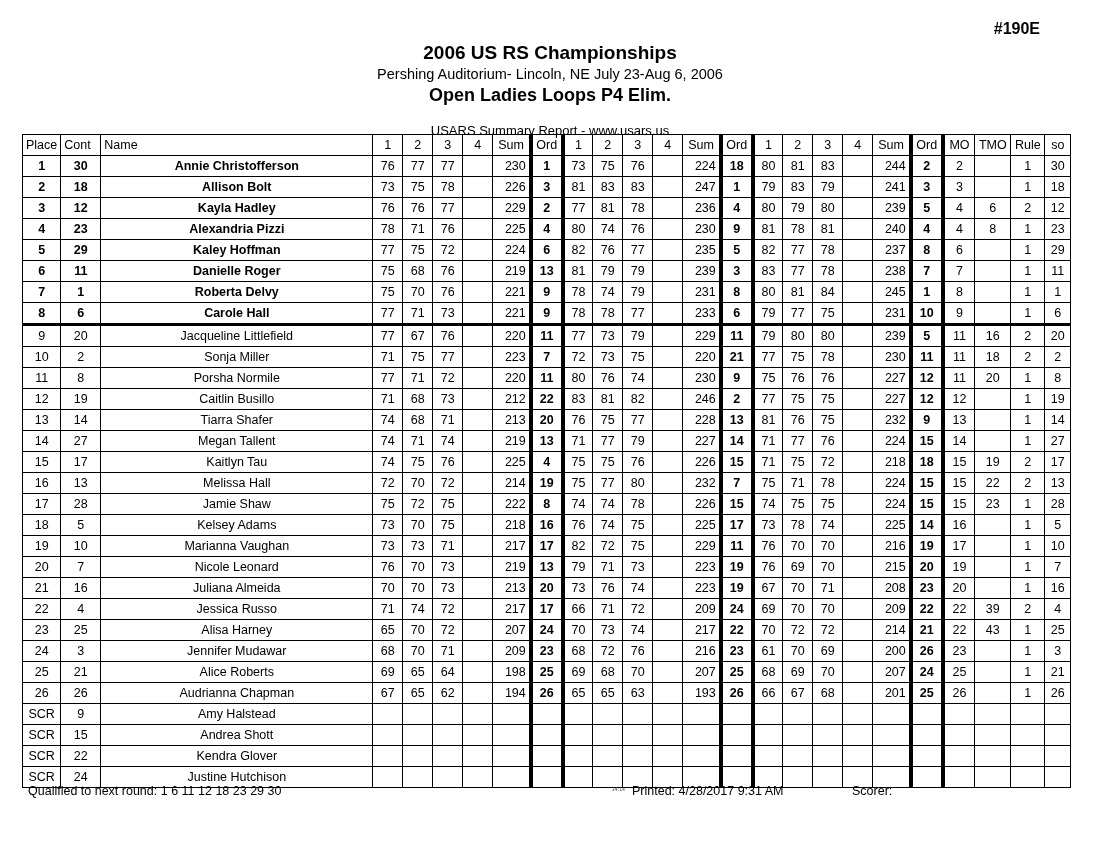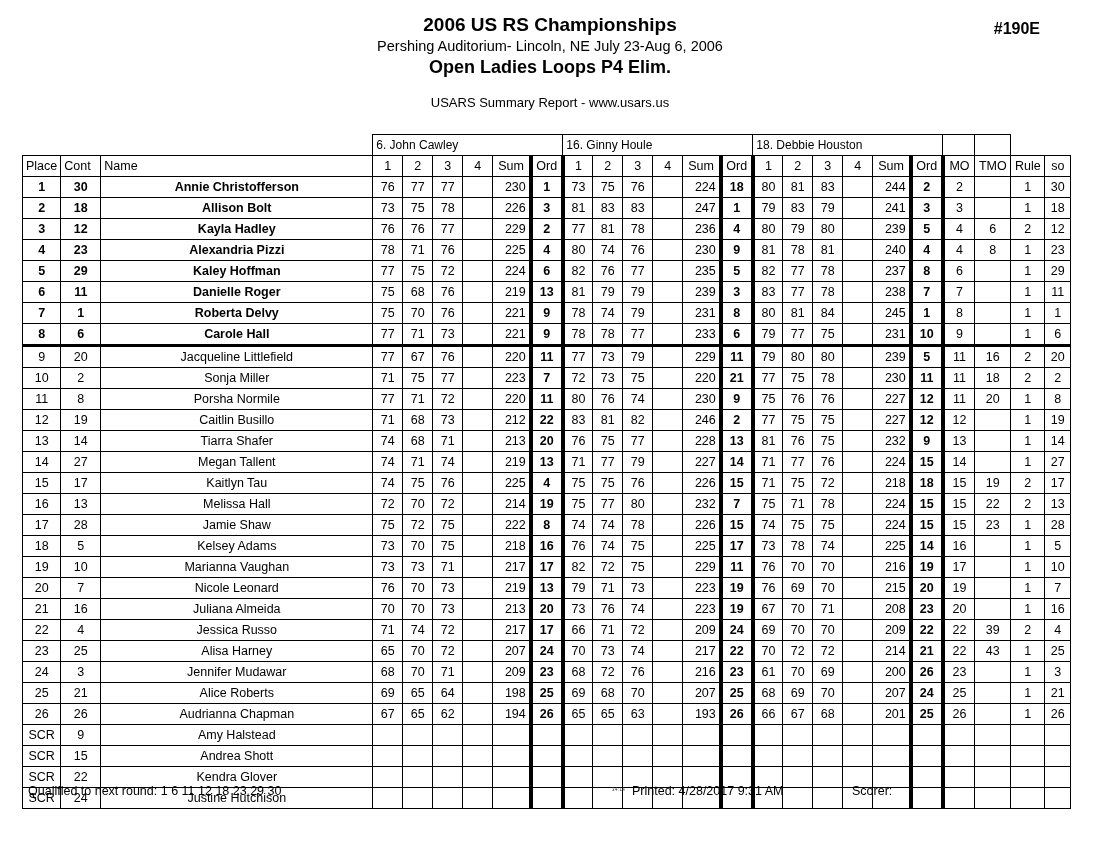--- a/index.html
+++ b/index.html
@@ -15,21 +15,21 @@
   
   #header{position:relative;height:120px;}
   #req-block{
     position:absolute;left:22px;top:22px;
     font-size:12.5px;line-height:16.5px;white-space:pre;
   }
   #req-block div{white-space:pre;}
   #title-block{
     position:absolute;left:0;top:14px;width:1100px;text-align:center;
   }
-  .t-main{font-size:19px;font-weight:bold;letter-spacing:0px;}
+  .t-main{font-size:19px;font-weight:bold;letter-spacing:0px;margin-top:28px;}
   .t-sub{font-size:14.5px;margin-top:2px;}
   .t-event{font-size:18px;font-weight:bold;margin-top:3px;}
   .t-report{font-size:13px;margin-top:17px;}
   #entry-no{
     position:absolute;right:60px;top:20px;
     font-size:16px;font-weight:bold;
   }
 
   
   #grid{
@@ -118,34 +118,20 @@
       <col style="width:30px">
       <col style="width:38px">
       <col style="width:32px">
     <col style="width:32px">
       <col style="width:36px">
       <col style="width:34px">
       <col style="width:26px">
   </colgroup>
 
   <tbody>
-      <tr>
-    <td class="nb"></td>
-    <td class="nb"></td>
-    <td class="nb"></td>
-
-    <td class="jbanner jb-open" colspan="6">6.  John  Cawley</td>
-    <td class="jbanner jb-open" colspan="6">16.  Ginny  Houle</td>
-    <td class="jbanner jb-open" colspan="6">18.  Debbie  Houston</td>
-
-    <td class="jbanner jb-mid"></td>
-    <td class="jbanner jb-end"></td>
-    <td class="nb"></td>
-    <td class="nb"></td>
-  </tr>
 
   <tr>
     <td class="hdr hdr-l">Place</td>
     <td class="hdr hdr-l">Cont</td>
     <td class="hdr hdr-l rowname">Name</td>
 
     <td class="hdr">1</td>
     <td class="hdr">2</td>
     <td class="hdr">3</td>
     <td class="hdr">4</td>

